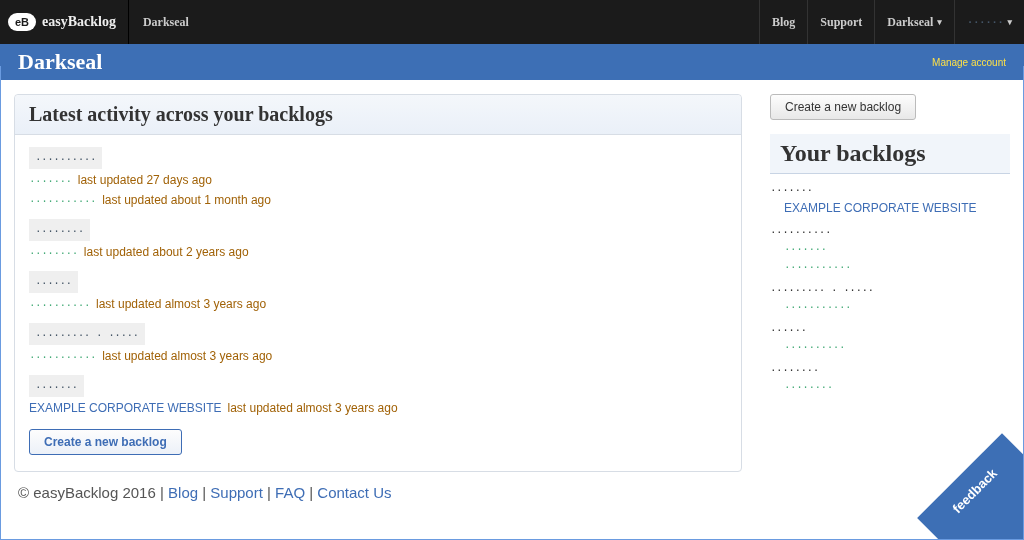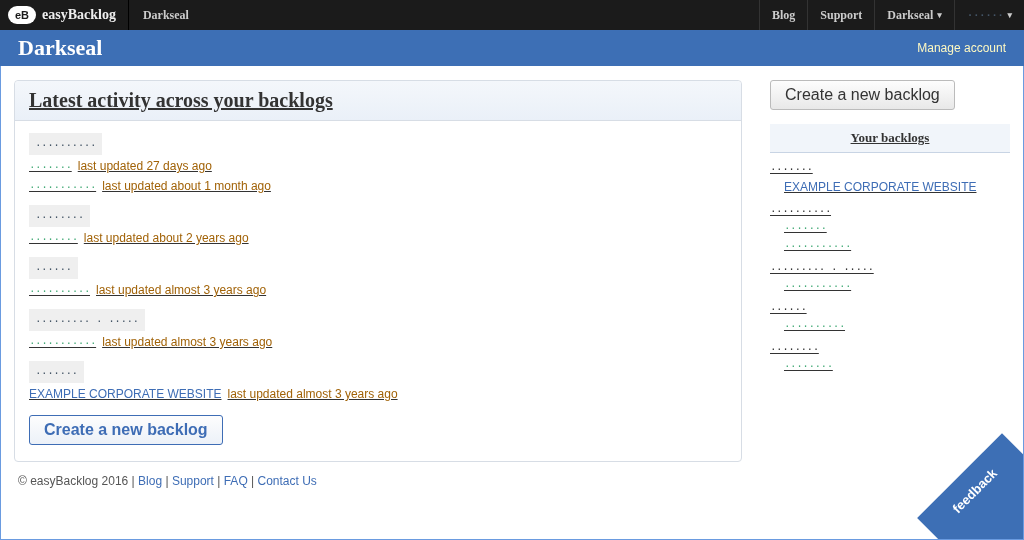--- a/index.html
+++ b/index.html
@@ -8,21 +8,21 @@
     font-size: 13px;
     color: #333;
     background: #fff;
     width: 1024px;
     height: 540px;
     overflow: hidden;
     position: relative;
   }
   .topbar {
     background: #1b1b1b;
-    height: 30px;
+    height: 44px;
     display: flex;
     justify-content: space-between;
     align-items: stretch;
     color: #ddd;
     font-family: Georgia, serif;
   }
   .topbar-left { display: flex; align-items: center; }
   .brand {
     display: flex; align-items: center;
     padding: 0 12px 0 8px;
@@ -68,29 +68,28 @@
     display: flex; justify-content: space-between; align-items: center;
     padding: 0 18px;
   }
   .bluebar h1 {
     font-family: Georgia, serif;
     font-size: 22px;
     font-weight: bold;
   }
   .manage-link {
     font-family: Arial, sans-serif;
-    font-size: 12px;
-    color: #fef9c3;
+    font-size: 10px;
+    color: #fde047;
   }
 
   .main {
     display: flex;
     padding: 14px 14px 0 14px;
     gap: 28px;
-    text-decoration: underline;
   }
 
   .panel {
     border: 1px solid #d7dde5;
     border-radius: 4px;
     background: #fff;
     flex: 1;
     padding: 0;
   }
   .panel-header {
@@ -129,62 +128,61 @@
   .backlog-link.obf { color: #4a7; }
   .timestamp { color: #a16207; margin-left: 6px; }
 
   .btn {
     display: inline-block;
     background: linear-gradient(#fdfdfd, #e8e8e8);
     border: 1px solid #bbb;
     border-radius: 3px;
     padding: 5px 14px;
     font-family: Arial, sans-serif;
-    font-size: 16px;
+    font-size: 12px;
     color: #333;
     cursor: pointer;
   }
   .btn-primary {
     border-color: #3e6db5;
     color: #3e6db5;
     font-weight: bold;
     background: linear-gradient(#fdfdfd, #ecf1f8);
     margin-top: 12px;
   }
 
   .sidebar { width: 240px; }
   .sidebar .btn { width: auto; margin-bottom: 14px; }
   .side-heading {
     font-family: Georgia, serif;
-    font-size: 13px;
+    font-size: 24px;
     font-weight: bold;
     color: #333;
     background: #f1f5fa;
     padding: 6px 10px;
     border-bottom: 1px solid #c8d4e4;
     margin-bottom: 10px;
-    text-align: center;
   }
   .side-group-head {
     font-family: 'Courier New', monospace;
     font-size: 11px;
     color: #333;
     margin: 8px 0 2px 0;
   }
   .side-item {
     font-family: Arial, sans-serif;
     font-size: 12px;
     color: #3e6db5;
     padding: 3px 0 3px 14px;
   }
   .side-item.obf { font-family: 'Courier New', monospace; font-size: 11px; color:#4a7;}
 
   .footer {
     font-family: Arial, sans-serif;
-    font-size: 12px;
+    font-size: 15px;
     color: #555;
     padding: 12px 18px;
   }
   .footer a { color: #3e6db5; }
 
   .feedback {
     position: absolute;
     right: -38px; bottom: -38px;
     width: 120px; height: 120px;
     background: #3d6fb5;

